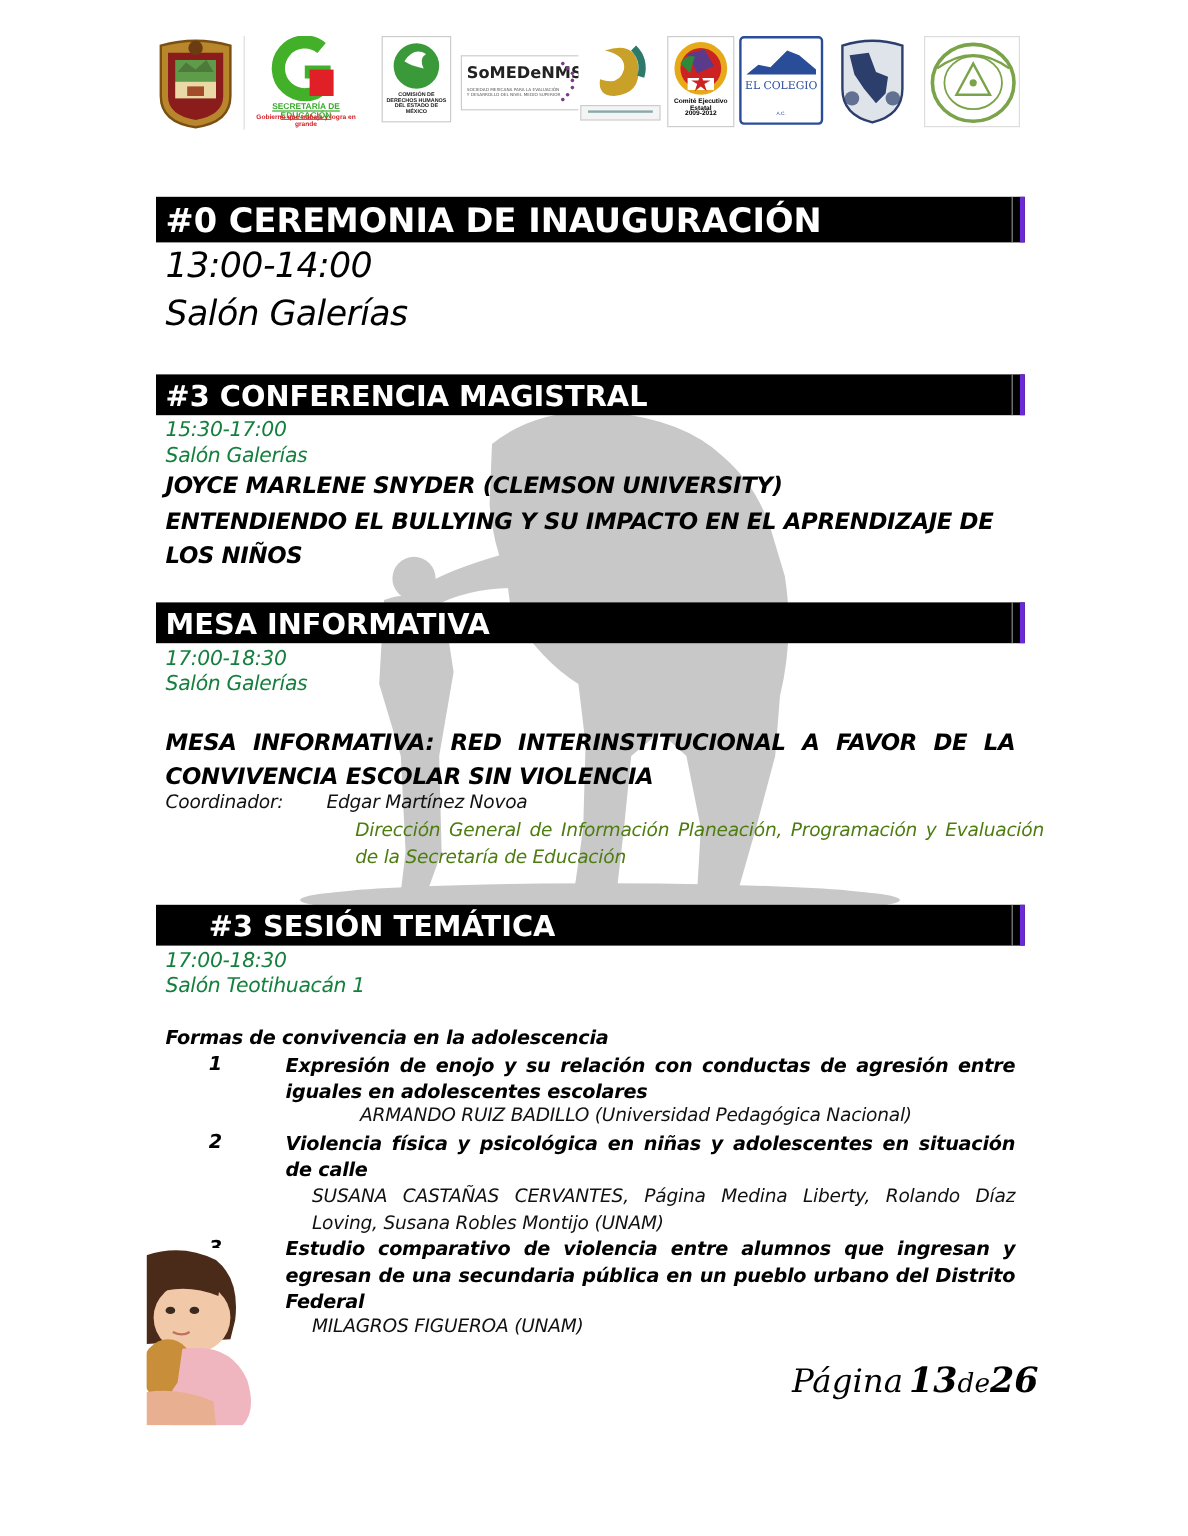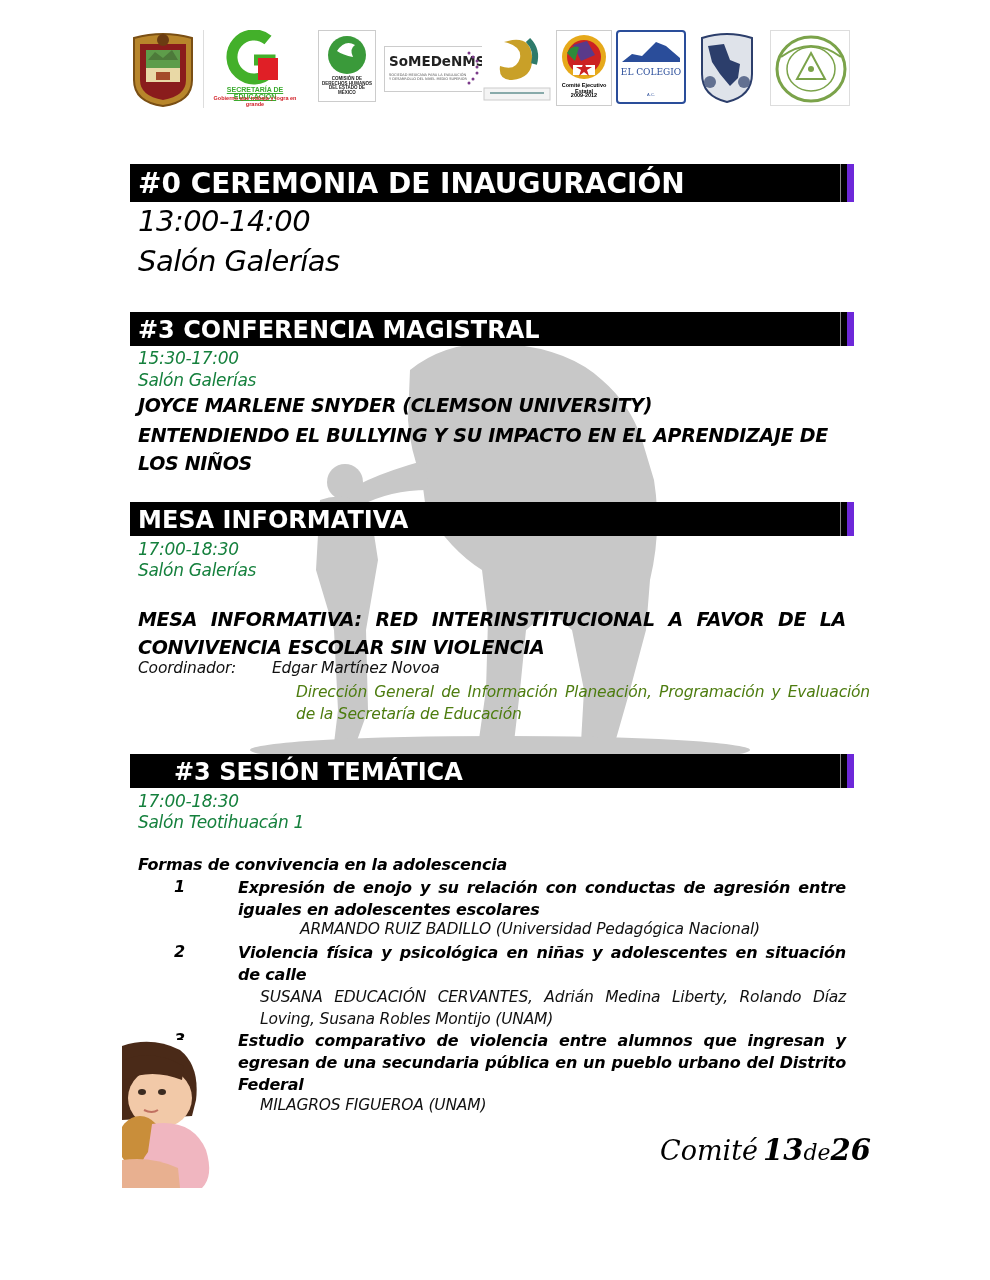--- a/index.html
+++ b/index.html
@@ -10,21 +10,21 @@
     .logos { position: absolute; top: 30px; left: 122px; width: 730px; height: 82px; }
     .logo { position: absolute; top: 0; box-sizing: border-box; overflow: hidden; background: #fff; }
     .logo svg { display: block; }
     .logo-cap { position: absolute; left: 0; right: 0; text-align: center; font-family: "Liberation Sans", sans-serif; line-height: 1.05; }
 
     
     .watermark { position: absolute; left: 250px; top: 330px; width: 520px; height: 430px; z-index: 0; }
 
     .bar { position: absolute; left: 130px; width: 724px; background: #000; color: #fff;
            font-family: "DejaVu Sans", sans-serif; font-weight: bold; box-sizing: border-box;
-           padding-left: 8px; white-space: nowrap; z-index: 1; border-right: 7px solid #6d28d9; }
+           padding-left: 8px; white-space: nowrap; z-index: 1; border-right: 4px solid #6d28d9; }
     .bar::after { content: ""; position: absolute; right: 6px; top: 0; bottom: 0; width: 1px; background: #888; }
 
     .abs { position: absolute; z-index: 1; font-style: italic; }
     .big-light { font-family: "DejaVu Sans", sans-serif; font-weight: 200; font-size: 29px; letter-spacing: -0.5px; }
     .small-light { font-family: "DejaVu Sans", sans-serif; font-size: 17px; letter-spacing: -0.3px; color: #15803d; }
     .bold-title { font-family: "DejaVu Sans", sans-serif; font-weight: bold; font-size: 19px; letter-spacing: -0.3px; }
     .just { text-align: justify; text-align-last: left; }
     .italic { font-style: italic; font-size: 15.5px; letter-spacing: -0.2px; }
     .b16 { font-weight: bold; font-size: 16px; letter-spacing: -0.2px; }
 
@@ -175,21 +175,21 @@
 <div class="abs small-light" style="left:138px;top:791px;">17:00-18:30</div>
 <div class="abs small-light" style="left:138px;top:812px;">Salón Teotihuacán 1</div>
 <div class="abs b16" style="left:138px;top:855px;">Formas de convivencia en la adolescencia</div>
 
 <div class="abs b16" style="left:174px;top:877px;">1</div>
 <div class="abs b16 just" style="left:238px;top:877px;width:608px;line-height:22px;">Expresión de enojo y su relación con conductas de agresión entre iguales en adolescentes escolares</div>
 <div class="abs italic" style="left:260px;top:920px;color:#111;margin-left:40px;">ARMANDO RUIZ BADILLO (Universidad Pedagógica Nacional)</div>
 
 <div class="abs b16" style="left:174px;top:942px;">2</div>
 <div class="abs b16 just" style="left:238px;top:942px;width:608px;line-height:22px;">Violencia física y psicológica en niñas y adolescentes en situación de calle</div>
-<div class="abs italic just" style="left:260px;top:986px;width:586px;line-height:22px;color:#111;">SUSANA EDUCACIÓN CERVANTES, Adrián Medina Liberty, Rolando Díaz Loving, Susana Robles Montijo (UNAM)</div>
+<div class="abs italic just" style="left:260px;top:986px;width:586px;line-height:22px;color:#111;">SUSANA CASTAÑAS CERVANTES, Página Medina Liberty, Rolando Díaz Loving, Susana Robles Montijo (UNAM)</div>
 
 <div class="abs b16" style="left:174px;top:1030px;">3</div>
 <div class="abs b16 just" style="left:238px;top:1030px;width:608px;line-height:22px;">Estudio comparativo de violencia entre alumnos que ingresan y egresan de una secundaria pública en un pueblo urbano del Distrito Federal</div>
 <div class="abs italic" style="left:260px;top:1096px;color:#111;">MILAGROS FIGUEROA (UNAM)</div>
 
 <div class="child-photo">
   <svg width="98" height="148" viewBox="0 0 98 148">
     <rect width="98" height="148" fill="#ffffff"></rect>
     <path d="M0 6 Q30 -4 58 10 Q78 26 74 60 L70 76 L0 80 Z" fill="#4a2a18"></path>
     <ellipse cx="38" cy="58" rx="32" ry="30" fill="#f2c9a8"></ellipse>
@@ -197,15 +197,15 @@
     <ellipse cx="40" cy="52" rx="4" ry="3" fill="#3a2a20"></ellipse>
     <ellipse cx="20" cy="52" rx="4" ry="3" fill="#3a2a20"></ellipse>
     <path d="M22 70 Q30 74 36 70" stroke="#c07060" stroke-width="2" fill="none"></path>
     <ellipse cx="18" cy="102" rx="22" ry="26" fill="#c98e3a"></ellipse>
     <path d="M30 84 Q70 78 84 110 Q92 136 80 148 L22 148 Q12 130 26 112 Z" fill="#f0b6c0"></path>
     <path d="M0 120 Q30 116 56 128 L58 148 L0 148 Z" fill="#e8b090"></path>
   </svg>
 </div>
 
 <div class="pager">
-  <span class="word">Comité</span>
+  <span class="word">Página</span>
   <span class="num">13</span><span class="de">de</span><span class="num">26</span>
 </div>
 
 </body></html>

